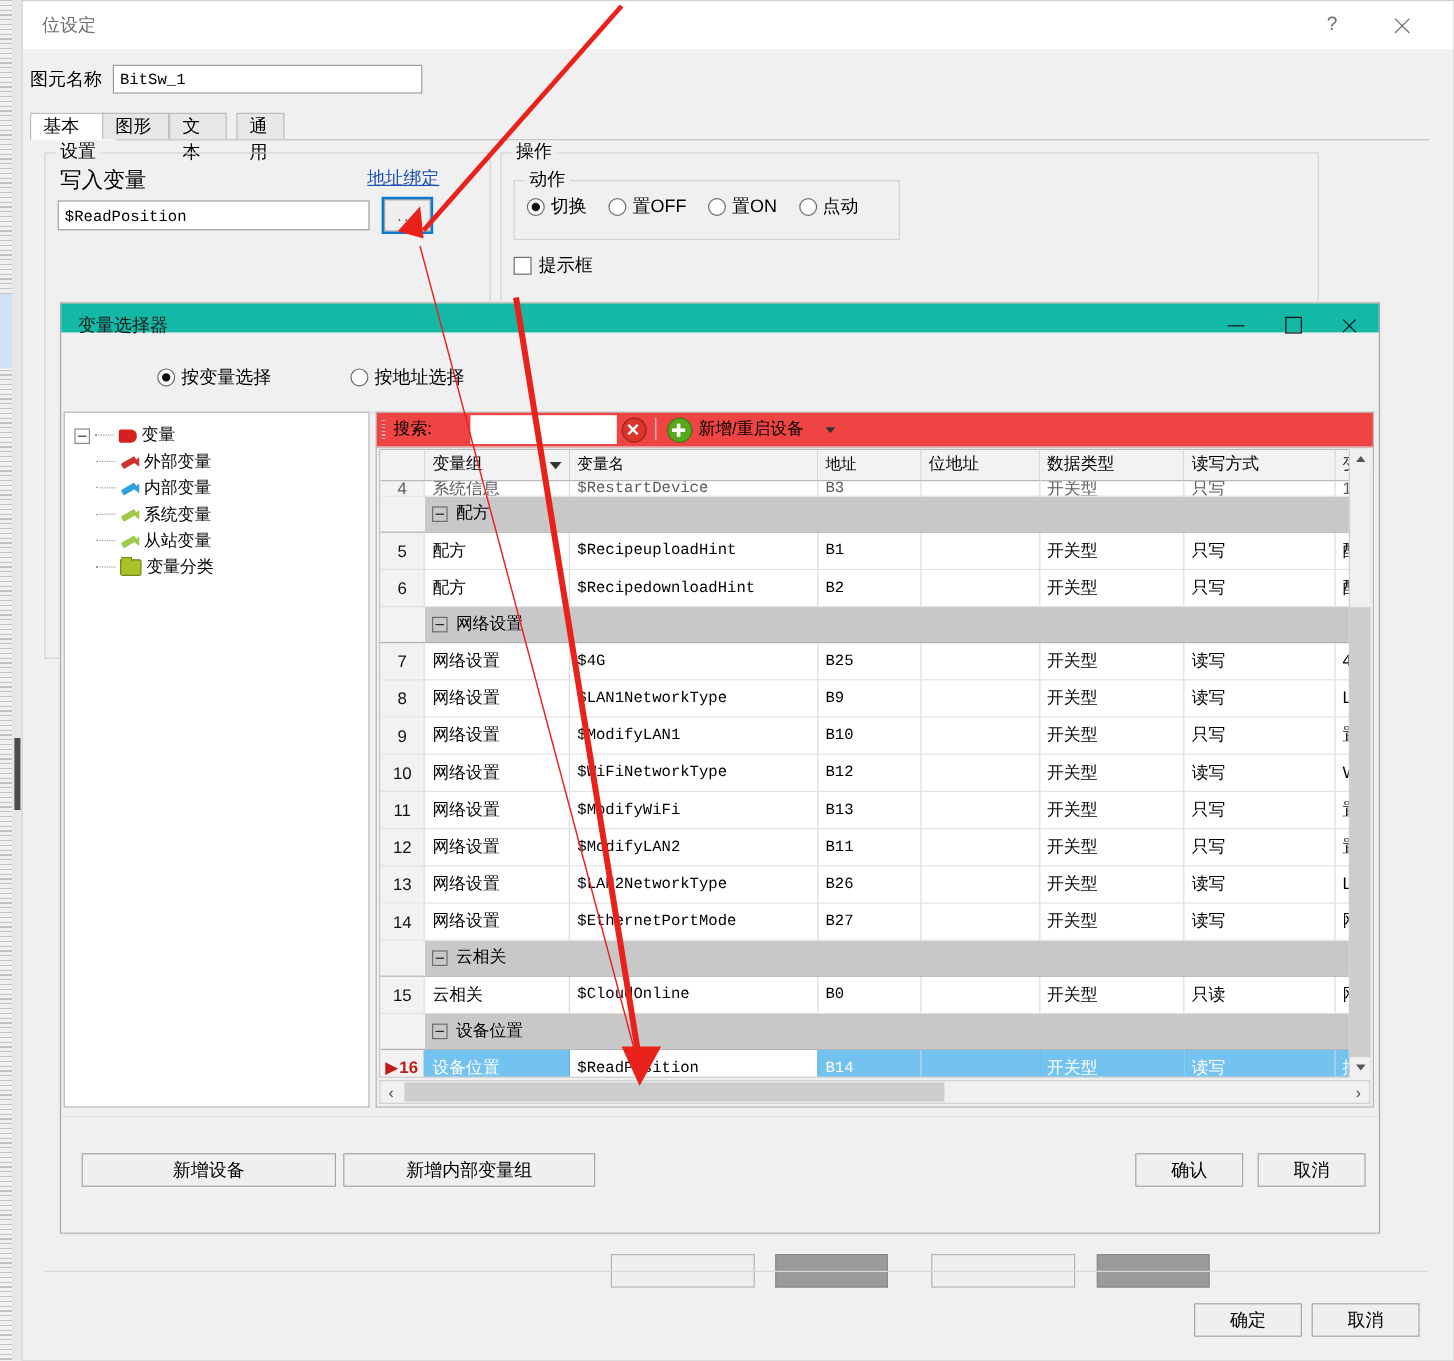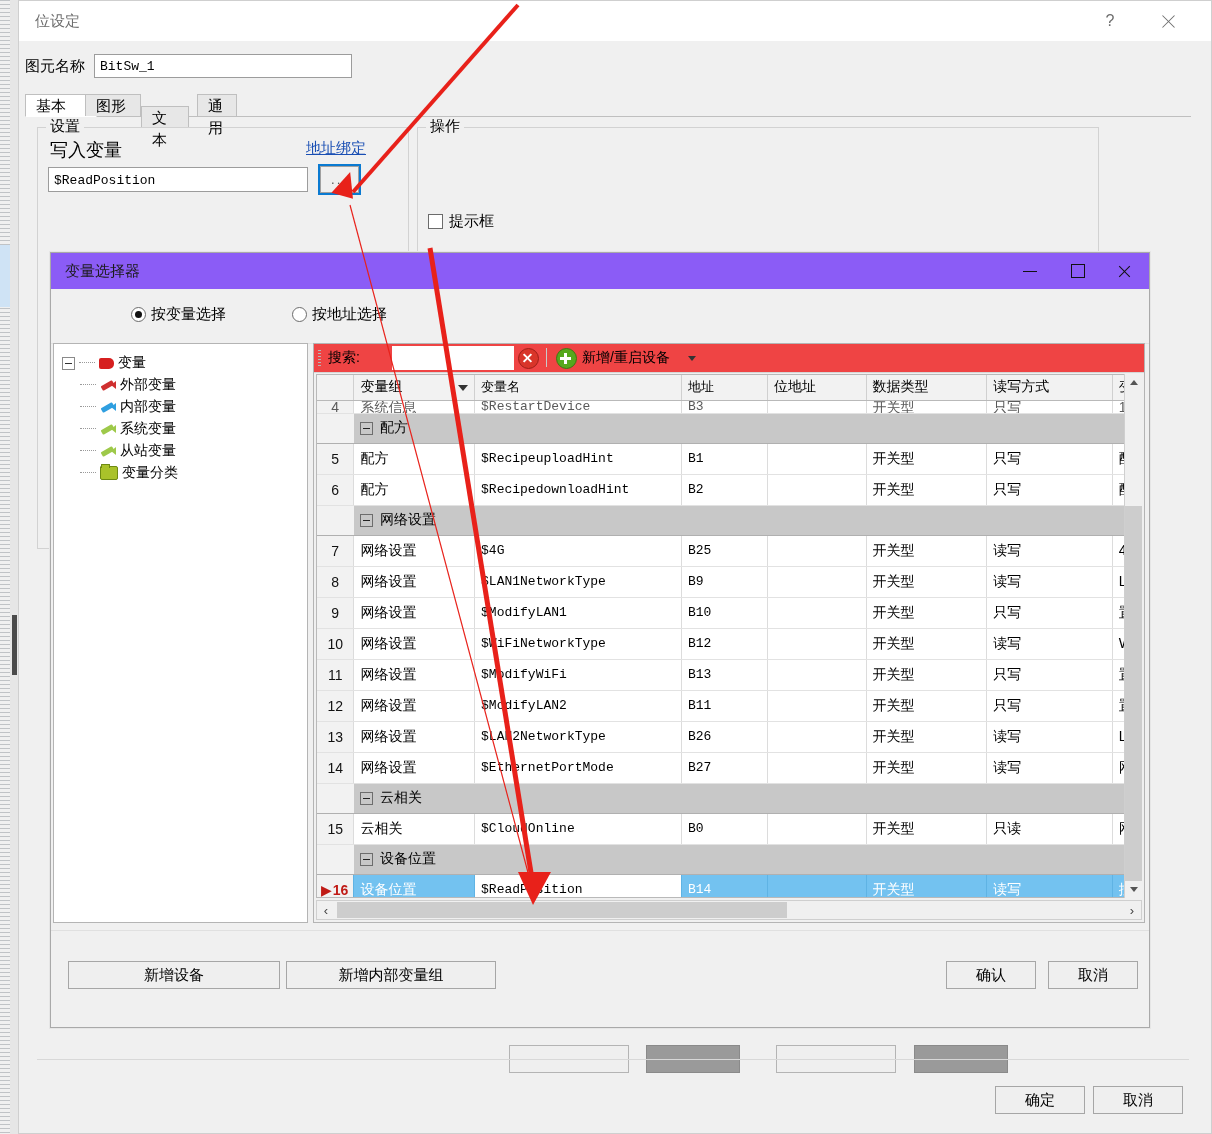--- a/index.html
+++ b/index.html
@@ -78,21 +78,21 @@
 
   
   #main-footer-sep{position:absolute;left:18px;right:22px;top:1018px;height:1px;background:#d8d8d8;}
   #btn-ok-main{position:absolute;left:976px;top:1045px;width:90px;height:28px;}
   #btn-cancel-main{position:absolute;left:1074px;top:1045px;width:90px;height:28px;}
   .winbtn{background:#efefef;border:1px solid #a6a6a6;font-size:15px;display:flex;align-items:center;justify-content:center;box-sizing:border-box;}
 
   
   #vs-dialog{position:absolute;left:50px;top:252px;width:1100px;height:776px;background:#f0f0f0;
      border:1px solid #a9a9a9;box-shadow:0 0 0 1px #e6e6e6;box-sizing:border-box;}
-  #vs-titlebar{height:36px;background:#8b5cf6;position:relative;}
+  #vs-titlebar{height:24px;background:#14b8a6;position:relative;}
   #vs-title{position:absolute;left:14px;top:9px;font-size:15px;color:#1b1b1b;}
   .vs-tb{position:absolute;top:0;height:36px;width:46px;display:flex;align-items:center;justify-content:center;}
   #vs-min{right:96px;}
   #vs-max{right:48px;}
   #vs-close{right:2px;}
   .min-glyph{width:14px;height:1px;background:#111;display:block;}
   .max-glyph{width:12px;height:12px;border:1px solid #111;display:block;}
   .xclose{width:15px;height:15px;position:relative;display:inline-block;}
   .xclose:before,.xclose:after{content:"";position:absolute;left:0;top:7px;width:15px;height:1px;background:#111;}
   .xclose:before{transform:rotate(45deg);}
@@ -207,35 +207,56 @@
   <div id="main-body">
 
     <div id="elem-row">
       <span id="elem-label">图元名称</span>
       <div id="elem-input">BitSw_1</div>
     </div>
 
     <div id="tabstrip">
       <div class="tab active" style="left:0;width:72px;">基本</div>
       <div class="tab" style="left:60px;width:56px;">图形</div>
-      <div class="tab" style="left:116px;width:48px;margin-top:12px;">文本</div>
+      <div class="tab" style="left:116px;width:48px;">文本</div>
       <div class="tab" style="left:172px;width:40px;">通用</div>
     </div>
 
     <div class="groupbox" id="grp-settings">
       <span class="grouplabel">设置</span>
       <span id="lbl-write-var">写入变量</span>
       <span id="link-addr-bind">地址绑定</span>
       <div id="var-input">$ReadPosition</div>
       <div id="browse-btn">...</div>
     </div>
 
     <div class="groupbox" id="grp-oper">
       <span class="grouplabel">操作</span>
 
+      <div id="grp-action">
+        <span class="grouplabel">动作</span>
+        <div class="radio-row">
+          <label class="radio">
+            <span class="rdo on"></span>
+            <span>切换</span>
+          </label>
+          <label class="radio">
+            <span class="rdo"></span>
+            <span class="mixed">置OFF</span>
+          </label>
+          <label class="radio">
+            <span class="rdo"></span>
+            <span class="mixed">置ON</span>
+          </label>
+          <label class="radio">
+            <span class="rdo"></span>
+            <span>点动</span>
+          </label>
+        </div>
+      </div>
 
       <label class="chk-row">
         <span class="chk"></span>
         <span>提示框</span>
       </label>
     </div>
 
     <div class="ghost-btn" style="left:490px;top:1004px;width:118px;"></div>
     <div class="ghost-btn dark" style="left:627px;top:1004px;width:92px;"></div>
     <div class="ghost-btn" style="left:757px;top:1004px;width:118px;"></div>

